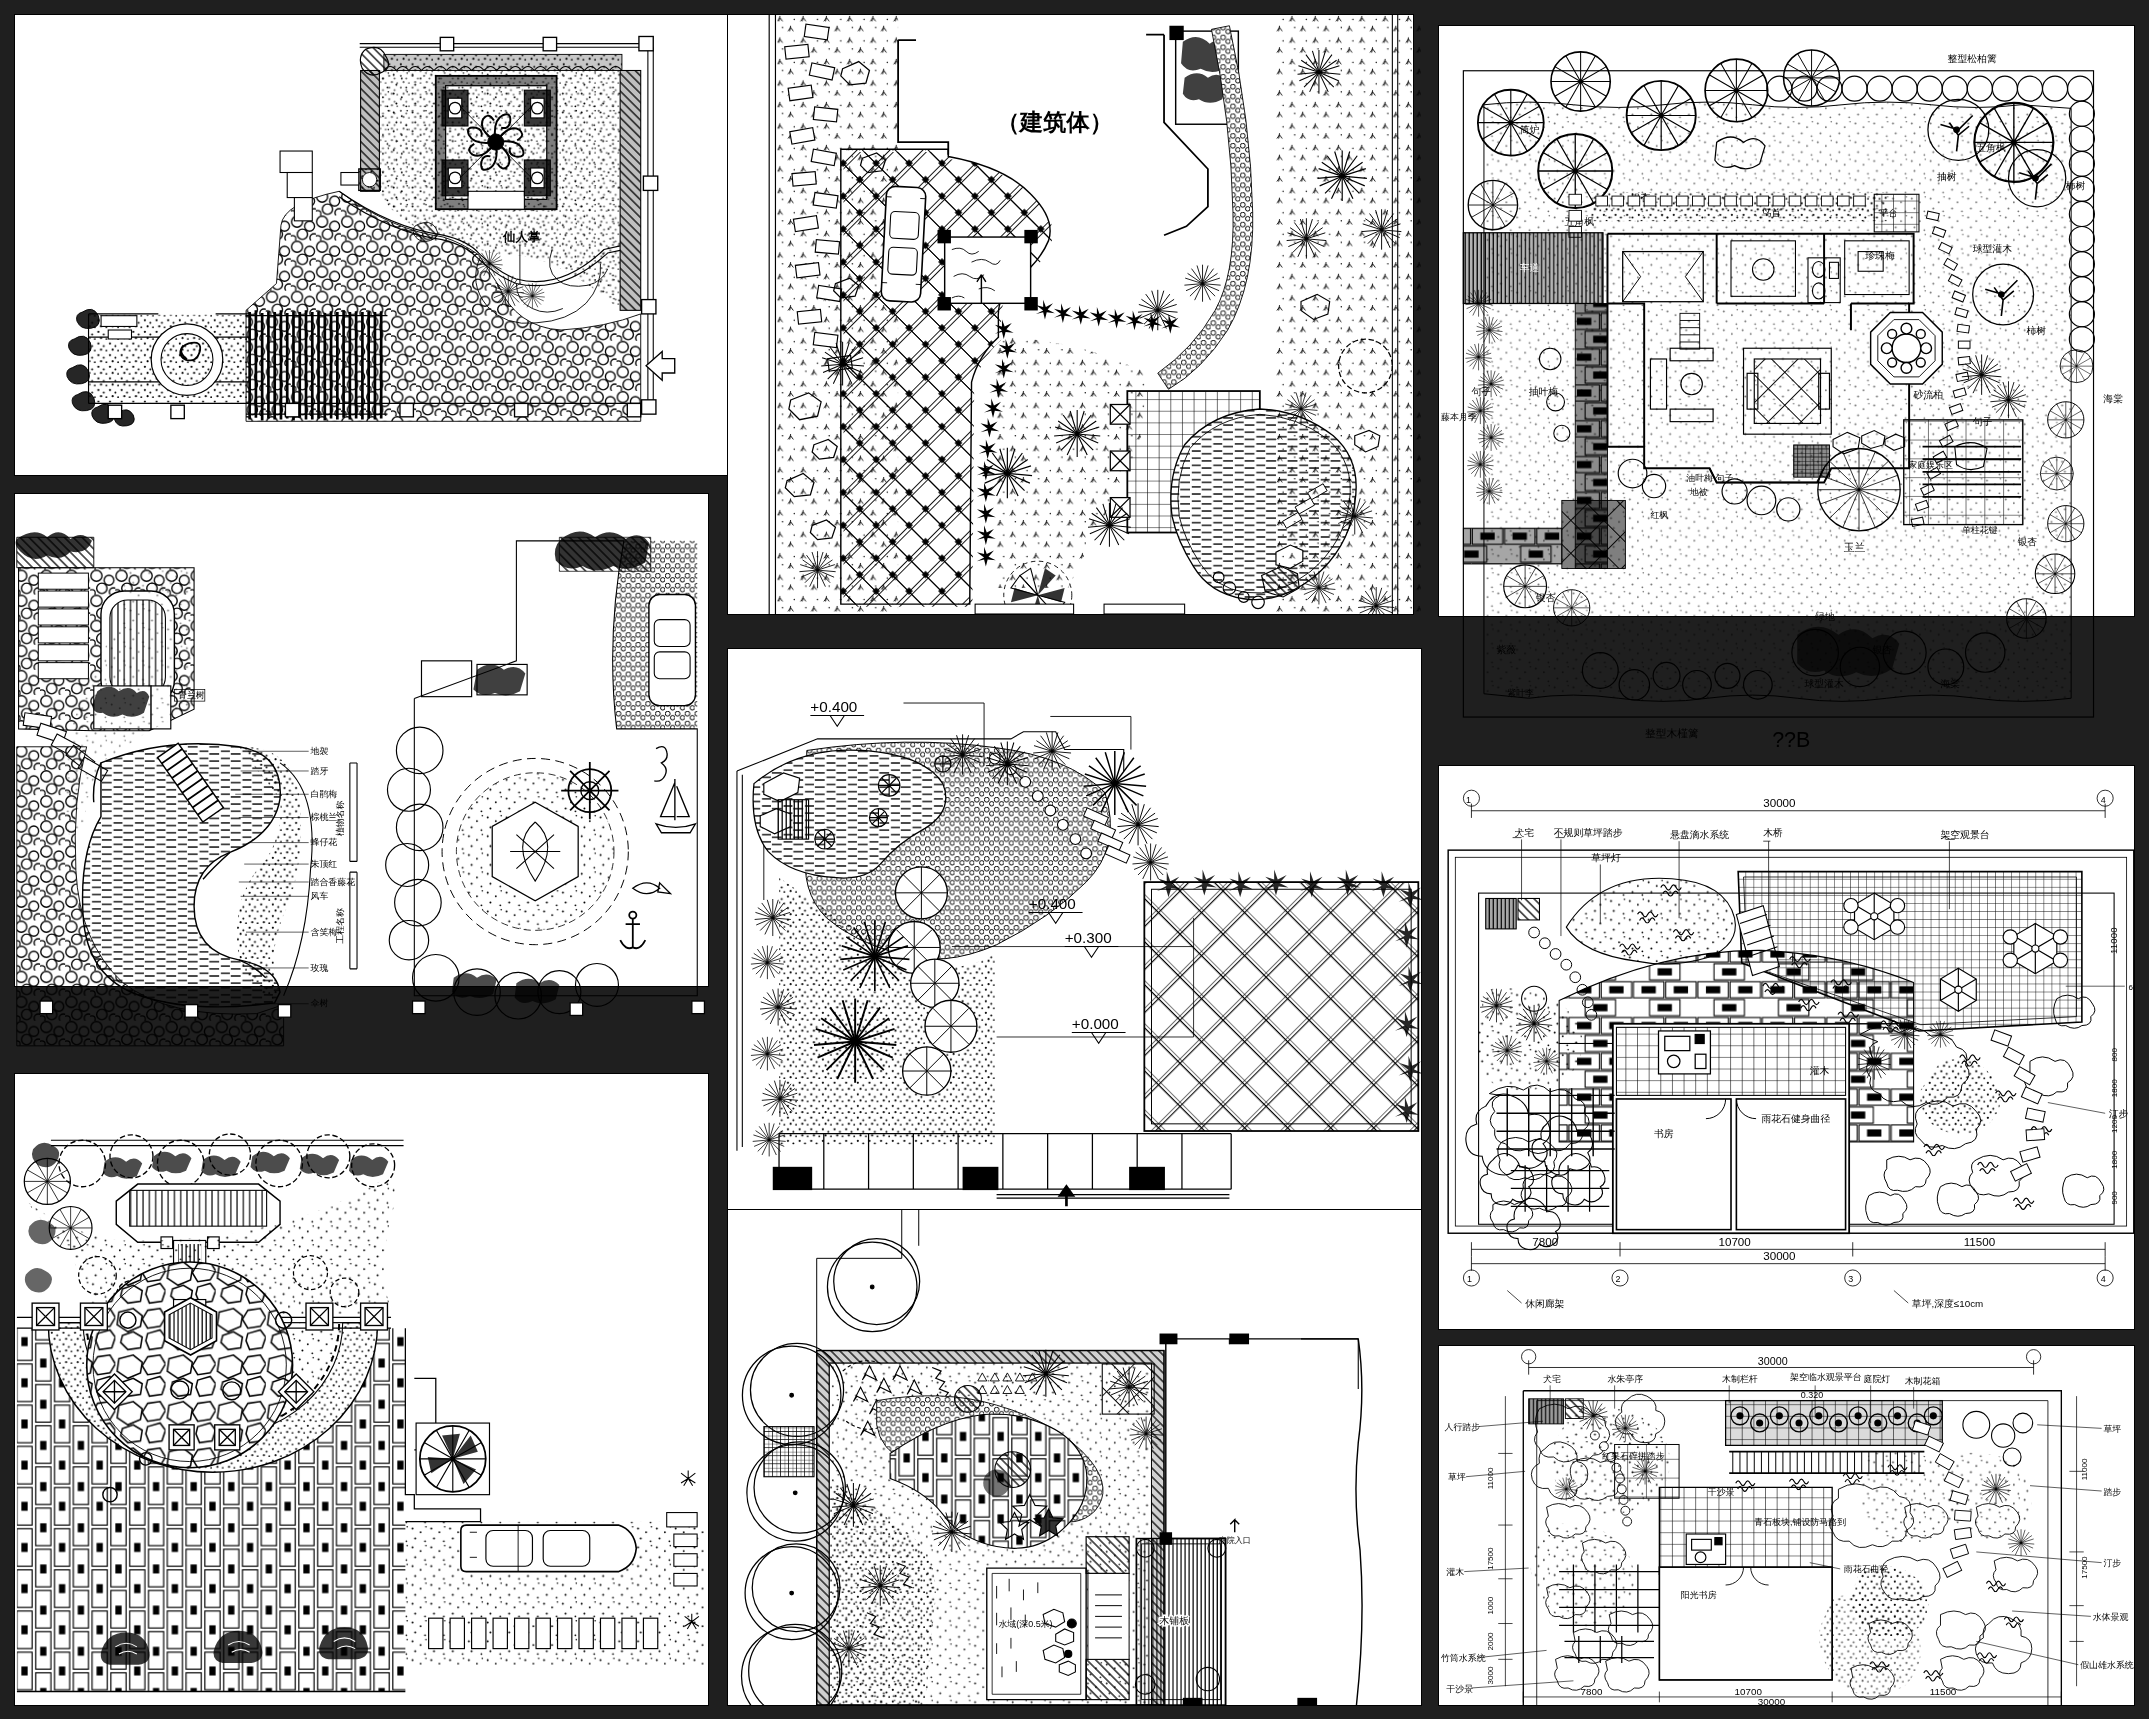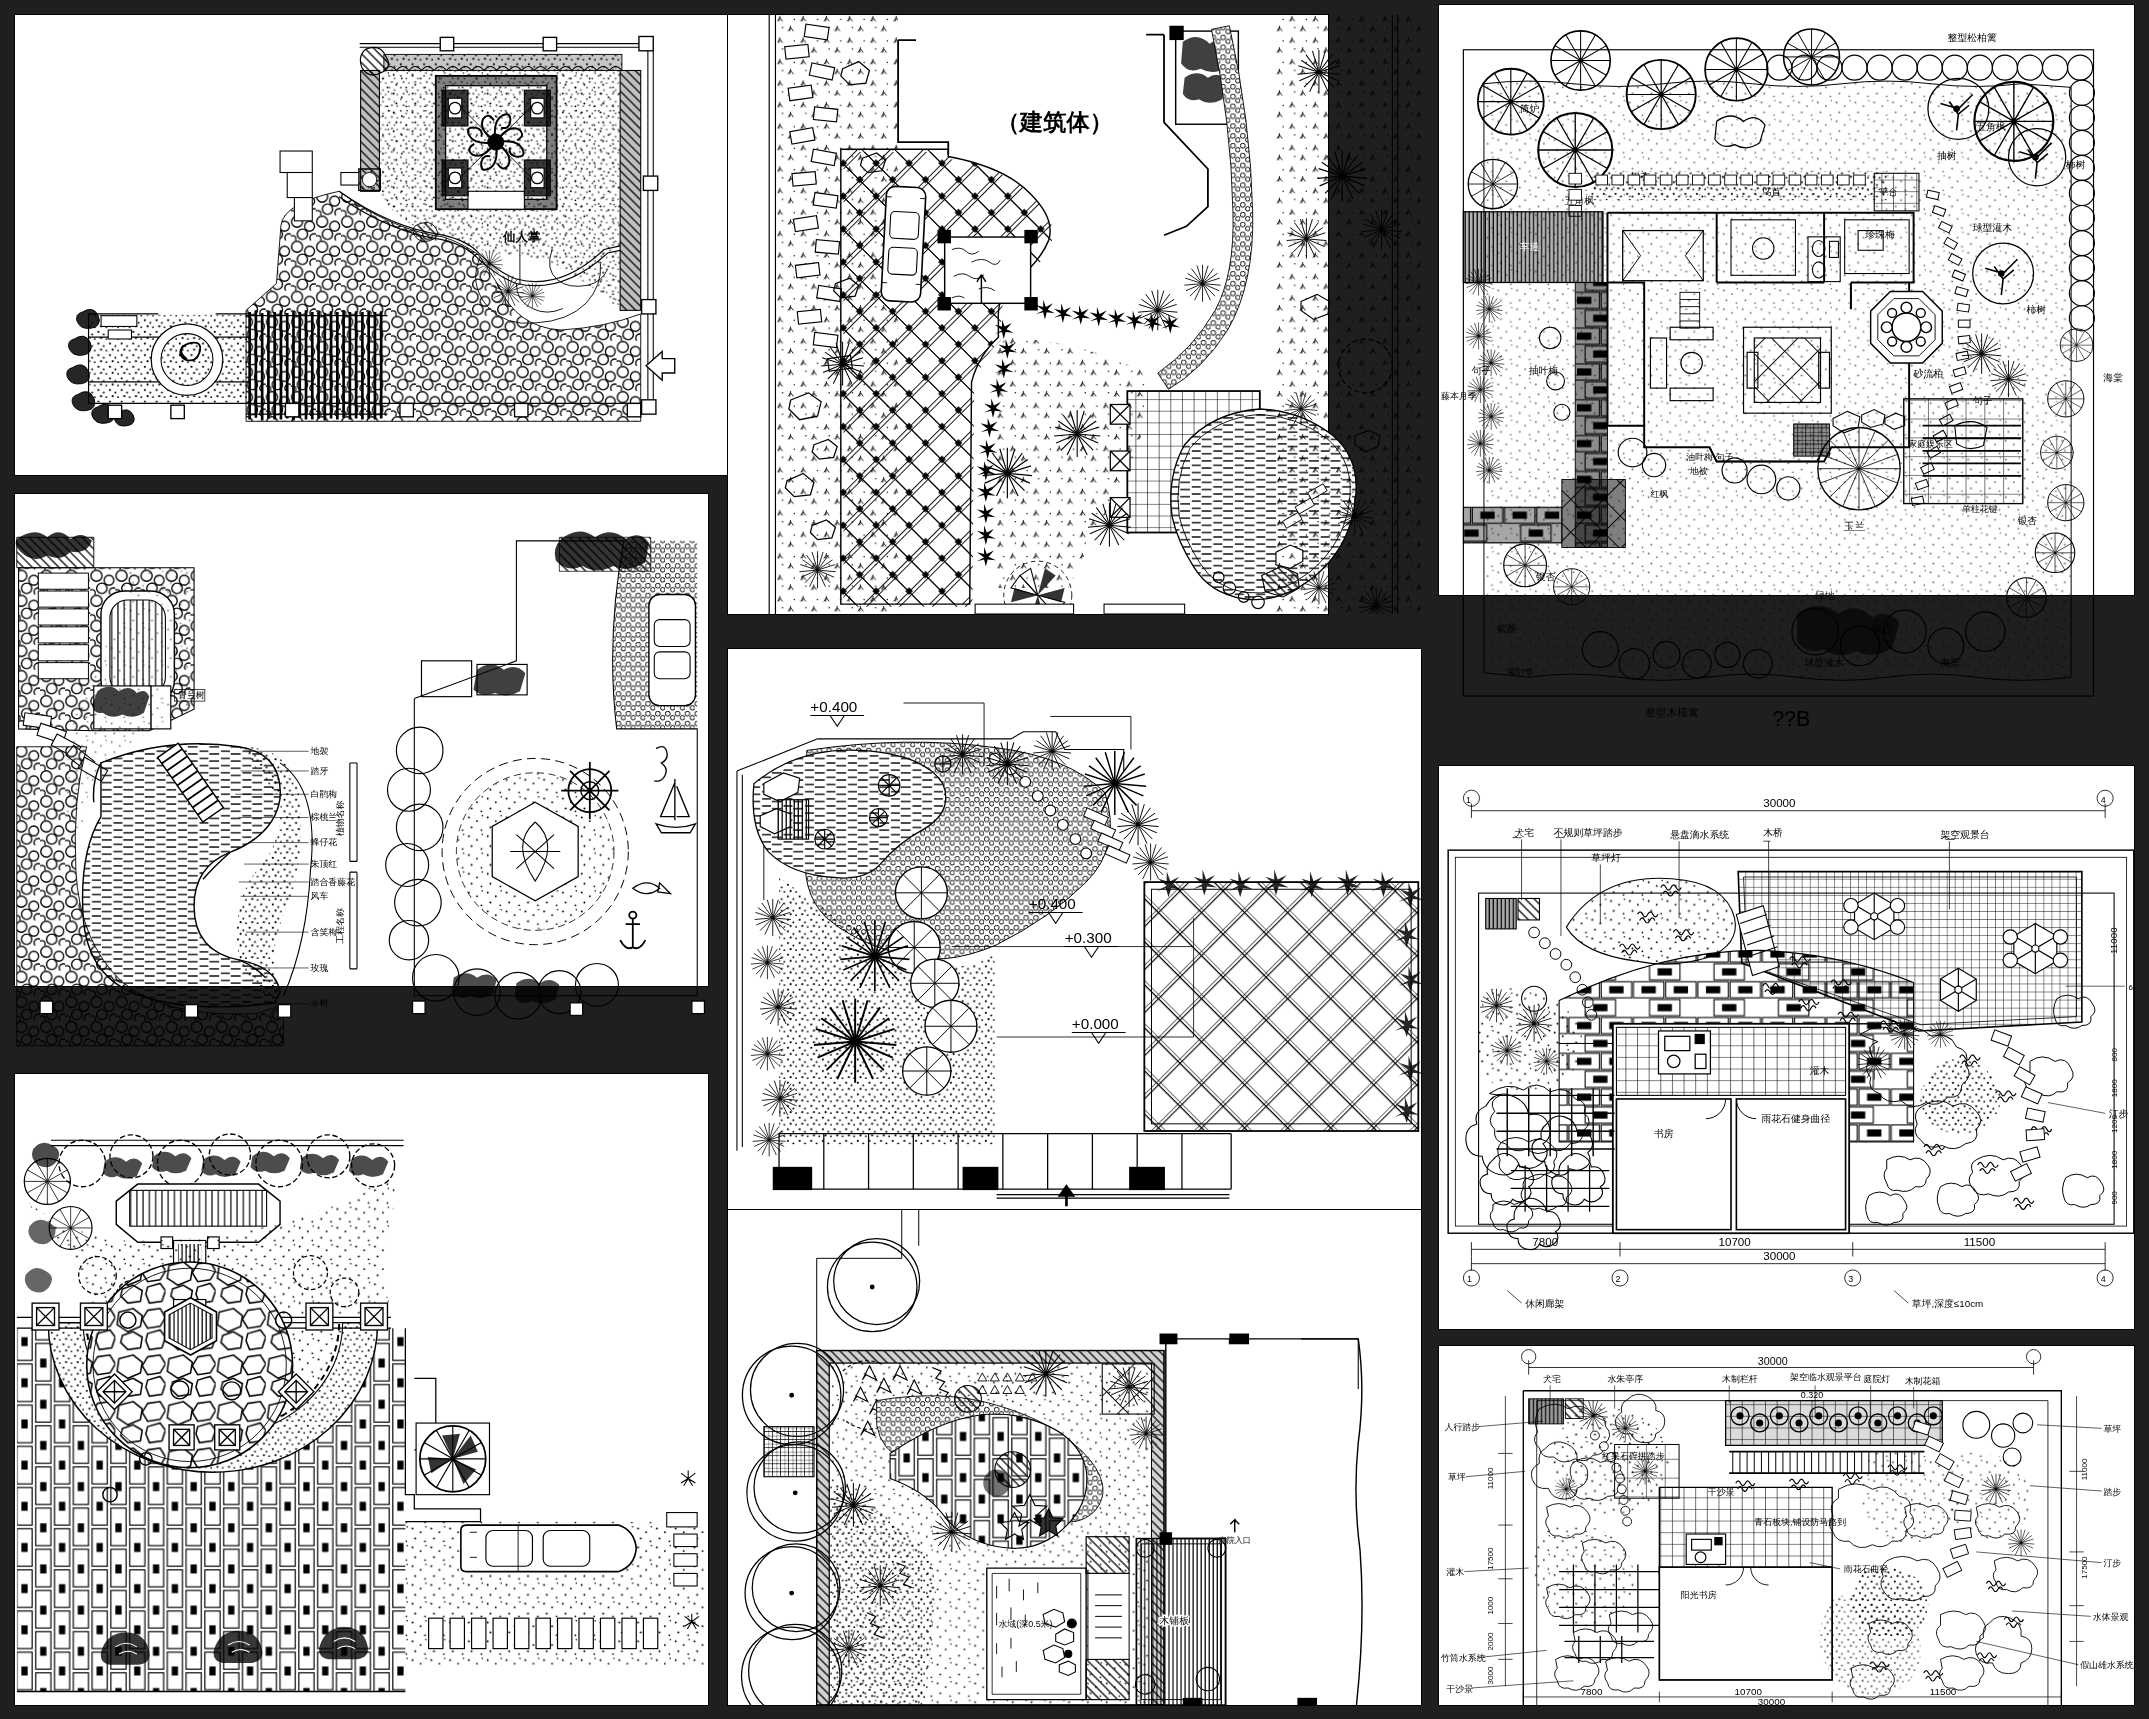--- a/index.html
+++ b/index.html
@@ -606,21 +606,21 @@
 <g fill="none" stroke="#fff" stroke-width="1.2">
 <path d="M112 640q12-8 24 0M116 648q10-6 20 0"></path>
 <path d="M238 638q12-8 24 0M242 646q10-6 20 0"></path>
 <path d="M356 634q12-8 24 0M360 642q10-6 20 0"></path>
 </g>
 
 <path d="M2 690H436" stroke="#000" stroke-width="1.6"></path>
 </svg>
 </div>
 
-<div class="panel" id="pd" style="left:727px;top:14.3px;width:602px;height:601px">
+<div class="panel" id="pd" style="left:727px;top:14.3px;width:687px;height:601px">
 <svg width="693" height="599" viewBox="0 0 774 669">
 
 <path d="M46 0V669M53 0V669" stroke="#000" stroke-width="1.3" fill="none"></path>
 
 <rect x="55" y="0" width="135" height="669" fill="url(#pGrass)"></rect>
 
 <g fill="#fff" stroke="#000" stroke-width="1.3">
 <rect x="86" y="12" width="26" height="14" transform="rotate(8 99 19)"></rect>
 <rect x="64" y="34" width="26" height="14" transform="rotate(-6 77 41)"></rect>
 <rect x="92" y="56" width="26" height="14" transform="rotate(12 105 63)"></rect>
@@ -1126,21 +1126,21 @@
 <rect x="482" y="138" width="20" height="12"></rect>
         <rect x="560" y="138" width="22" height="12"></rect>
         <rect x="482" y="360" width="14" height="14"></rect>
 <rect x="508" y="545" width="22" height="8"></rect>
         <rect x="636" y="545" width="22" height="8"></rect>
 </g>
 <path d="M560 150V144M640 144H704V200" fill="none" stroke="#000" stroke-width="1.2"></path>
 </svg>
 </div>
 
-<div class="panel" id="pg" style="left:1438px;top:4px;width:697px;height:592px">
+<div class="panel" id="pg" style="left:1438px;top:25px;width:697px;height:592px">
 <svg width="695" height="734" viewBox="0 0 776 820">
 
 <rect x="27" y="50" width="704" height="722" fill="none" stroke="#000" stroke-width="1.3"></rect>
 <path d="M50 88Q100 82 150 88T250 88T350 88T450 88T550 88T650 88L706 92V751Q650 758 600 751T500 751T400 751T300 751T200 751T100 751L50 746Z" fill="url(#pStip)" fill-opacity="0.55" stroke="#000" stroke-width="1.1"></path>
 
 <g fill="none" stroke="#000" stroke-width="1.3">
 <circle cx="380" cy="70" r="14"></circle>
         <circle cx="408" cy="70" r="14"></circle>
         <circle cx="436" cy="70" r="14"></circle>
         <circle cx="464" cy="70" r="14"></circle>

